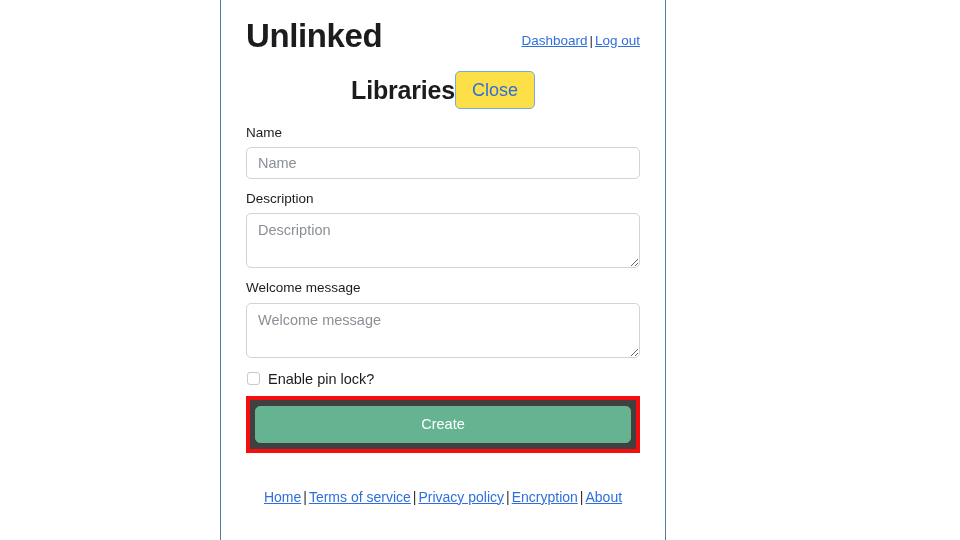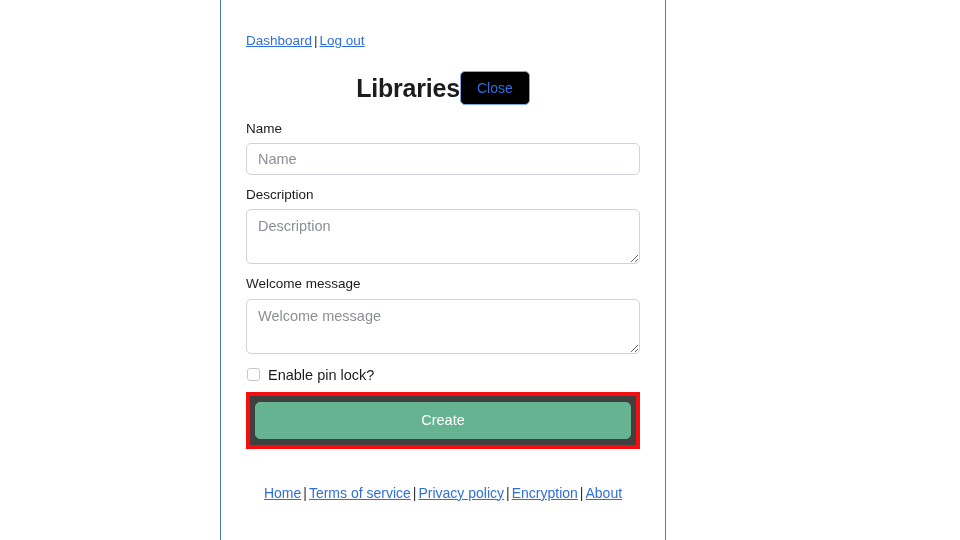--- a/index.html
+++ b/index.html
@@ -74,23 +74,23 @@
   }
   .page-title {
     font-size: 25px;
     font-weight: 700;
     color: #1c1c1e;
     letter-spacing: -0.2px;
     line-height: 1;
   }
   .close-btn {
     font-family: "Liberation Sans", sans-serif;
-    font-size: 14px;
+    font-size: 18px;
     color: #2f6fdd;
-    background: #000000;
+    background: #fde047;
     border: 1px solid #7aa7e8;
     border-radius: 5px;
     padding: 9px 16px;
     line-height: 1;
     cursor: pointer;
   }
 
   
   .field { margin-bottom: 12px; }
   .field-label {
@@ -177,20 +177,21 @@
     white-space: nowrap;
   }
 </style>
 </head>
 <body>
 
 <div id="page">
   <div id="container">
 
     <div class="header-row">
+      <div class="brand">Unlinked</div>
       <div class="header-links">
         <a class="link" href="#">Dashboard</a><span class="sep">|</span><a class="link" href="#">Log out</a>
       </div>
     </div>
 
     <div class="title-row">
       <div class="page-title">Libraries</div>
       <button class="close-btn">Close</button>
     </div>
 

